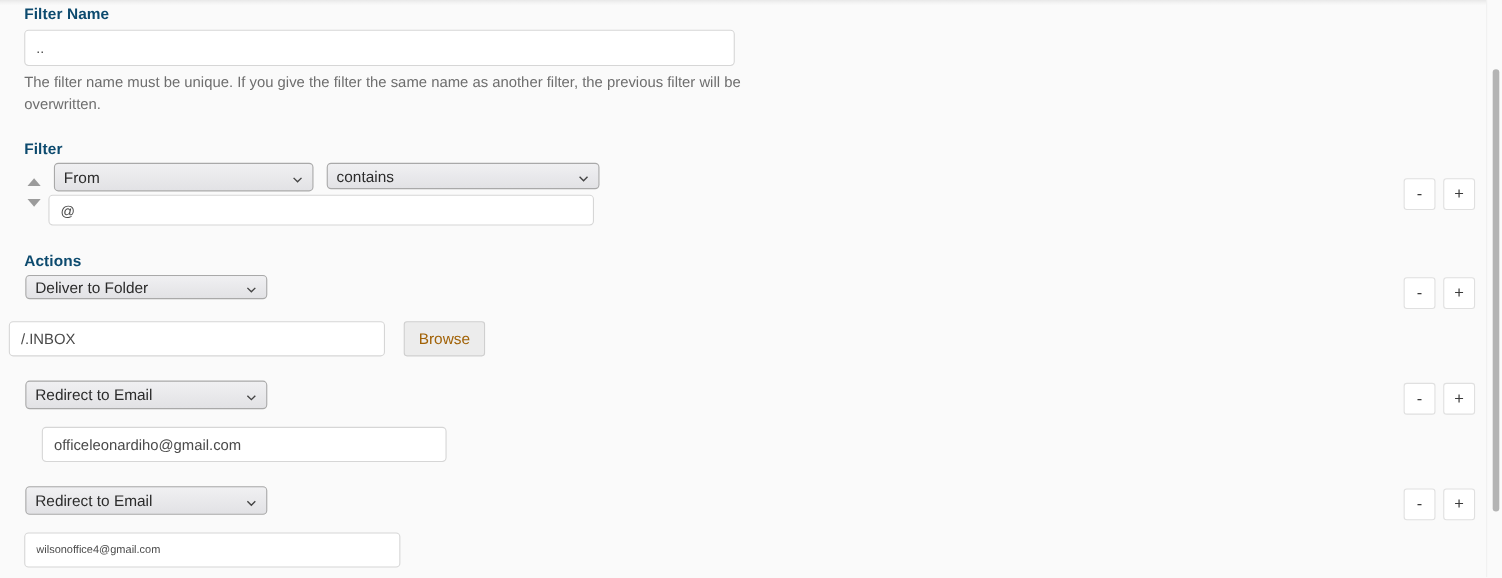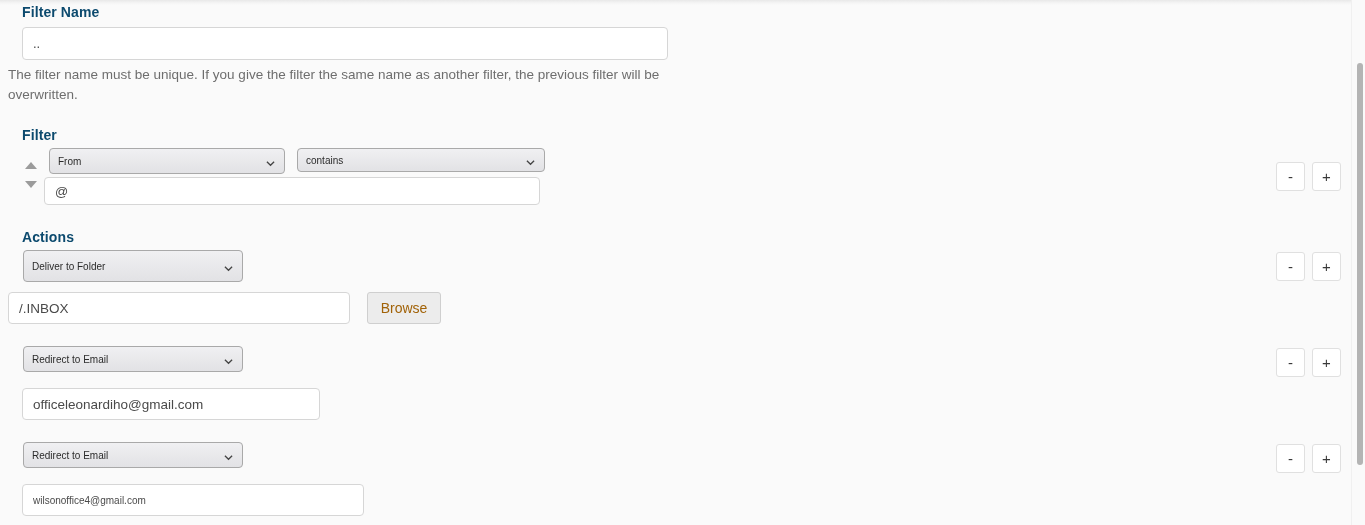--- a/index.html
+++ b/index.html
@@ -67,21 +67,21 @@
 
   #filter-name-input {
     position: absolute;
     left: 22px; top: 27px;
     width: 646px; height: 33px;
     font-size: 13px;
   }
 
   .help-text {
     position: absolute;
-    left: 8px; top: 65px;
+    left: 22px; top: 65px;
     width: 660px;
     font-size: 13.5px;
     line-height: 20px;
     color: #6e6e6e;
   }
 
   
   .lbl-rules {
     position: absolute;
     left: 22px; top: 127px;
@@ -110,21 +110,21 @@
   .select-ctl {
     appearance: none;
     -webkit-appearance: none;
     -moz-appearance: none;
     border: 1px solid #a9a9a9;
     border-radius: 4px;
     background-color: #e6e6e8;
     background-image: linear-gradient(to bottom, #f0f0f2 0%, #e2e2e5 100%);
     color: #2b2b2b;
     font-family: "Liberation Sans", sans-serif;
-    font-size: 10px;
+    font-size: 14px;
     padding: 0 26px 0 8px;
     outline: none;
     cursor: pointer;
   }
   .select-wrap { position: absolute; }
   .select-wrap .chev {
     position: absolute;
     right: 10px; top: 50%;
     margin-top: -2px;
     width: 9px; height: 9px;
@@ -145,21 +145,21 @@
     font-size: 13px;
   }
 
   
   .lbl-actions {
     position: absolute;
     left: 22px; top: 229px;
   }
 
   #action1-wrap { left: 23px; top: 250px; }
-  #action1-select { width: 220px; height: 32px; }
+  #action1-select { width: 220px; height: 22px; }
 
   #folder-input {
     position: absolute;
     left: 8px; top: 292px;
     width: 342px; height: 32px;
     font-size: 13.5px;
   }
 
   .btn-browse {
     position: absolute;
@@ -172,22 +172,22 @@
     font-family: "Liberation Sans", sans-serif;
     font-size: 14px;
     cursor: pointer;
   }
 
   #action2-wrap { left: 23px; top: 346px; }
   #action2-select { width: 220px; height: 26px; }
 
   #email1-input {
     position: absolute;
-    left: 22px; top: 388px;
-    width: 298px; height: 32px;
+    left: 38px; top: 388px;
+    width: 368px; height: 32px;
     font-size: 13.5px;
   }
 
   #action3-wrap { left: 23px; top: 442px; }
   #action3-select { width: 220px; height: 26px; }
 
   #email2-input {
     position: absolute;
     left: 22px; top: 484px;
     width: 342px; height: 32px;

